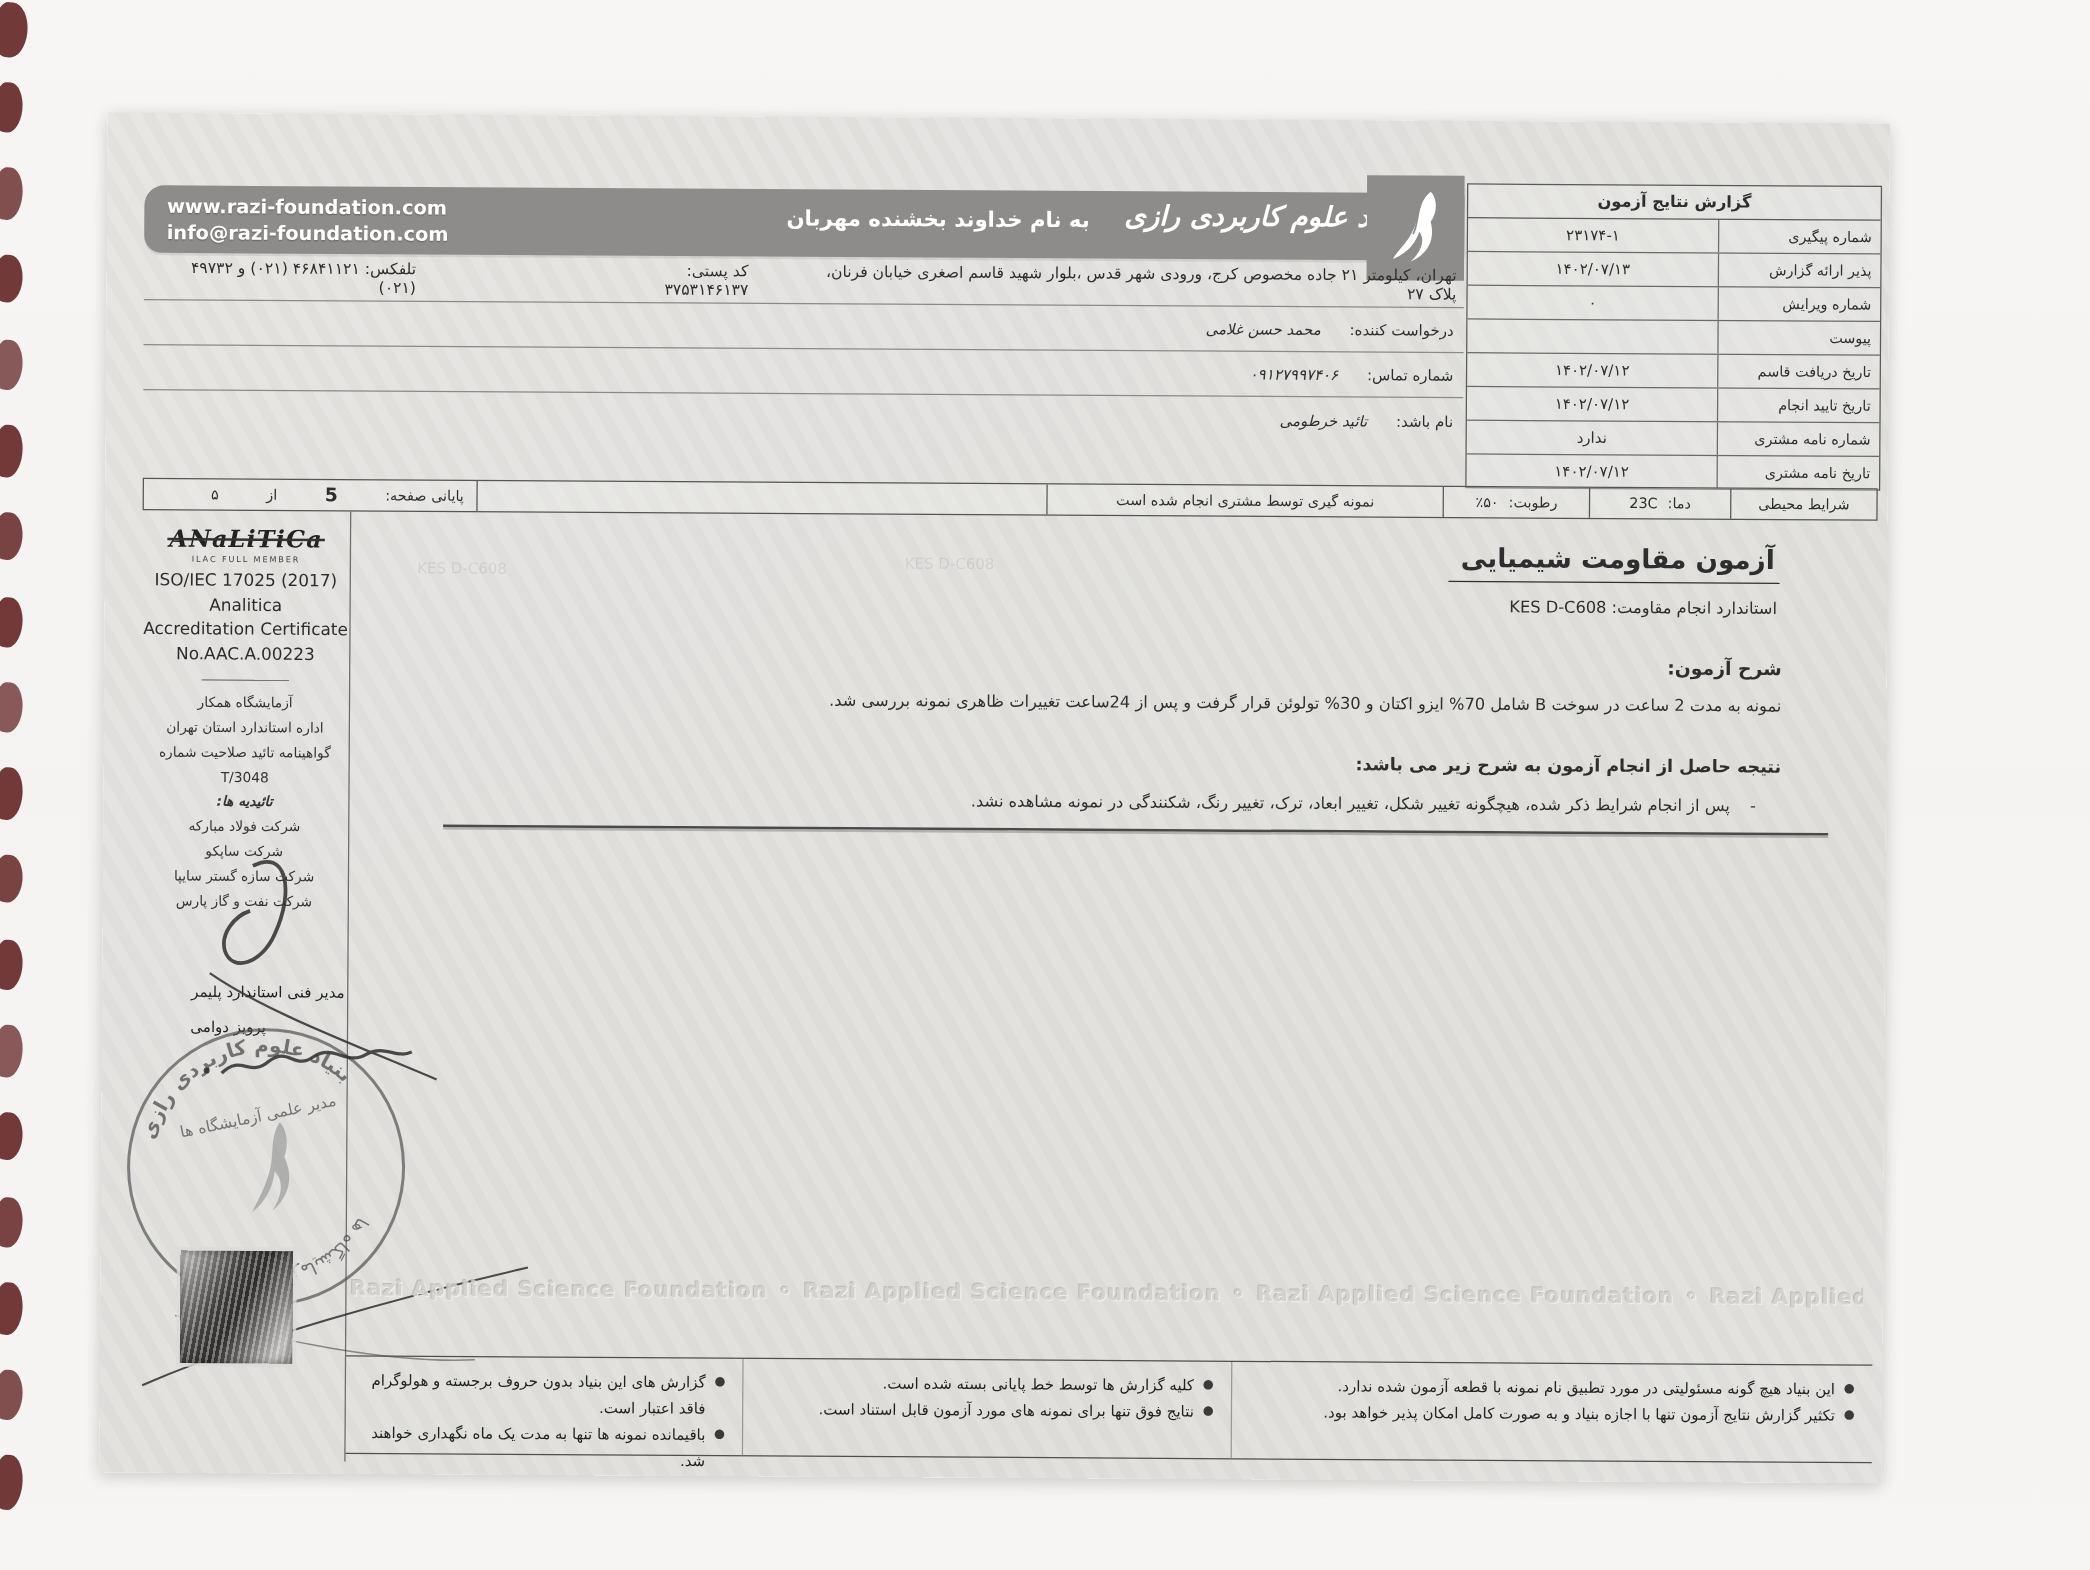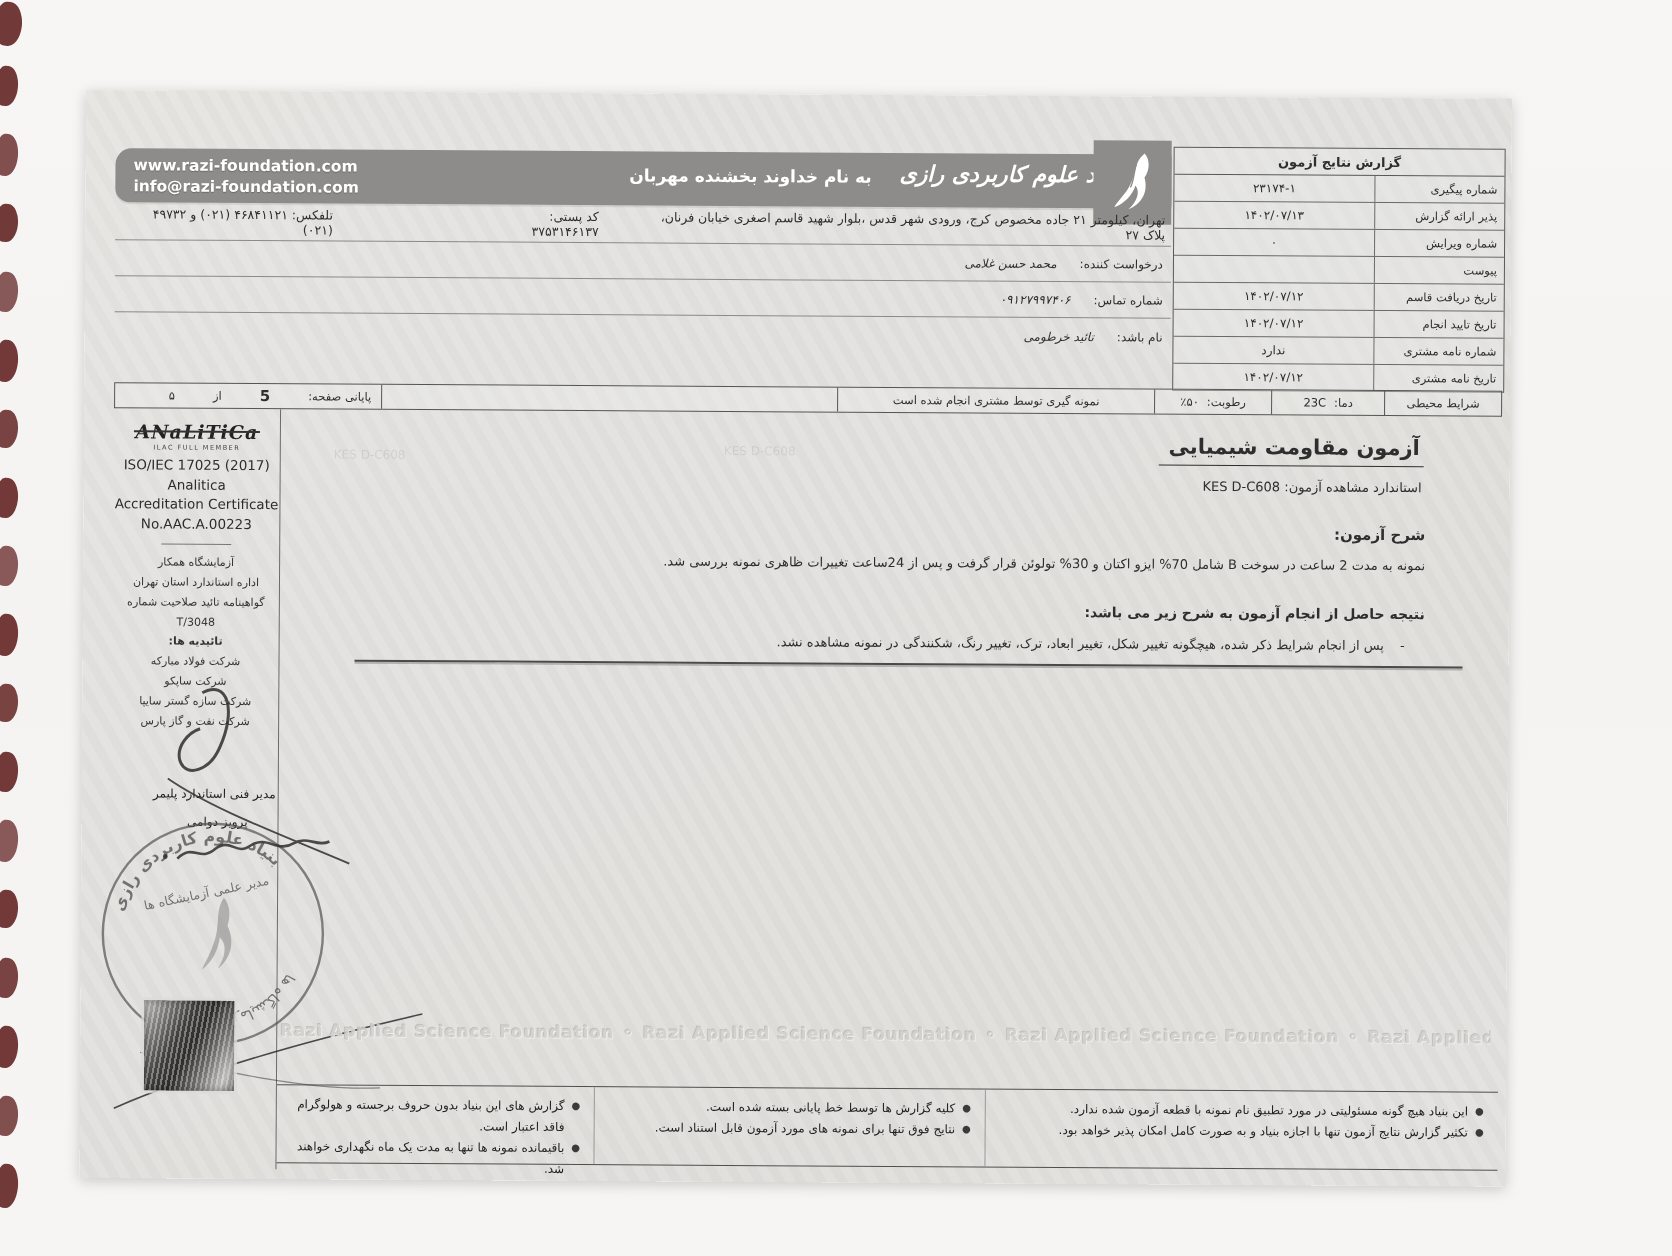--- a/index.html
+++ b/index.html
@@ -57,21 +57,21 @@
 
   
   .sidebar{left:30px;top:318px;width:167px;height:760px;border-left:none;border-right:1px solid #6b6b6b;box-sizing:border-box;}
   .sb-center{width:100%;text-align:center;}
   .analitica-script{font-family:"DejaVu Serif",serif;font-style:italic;font-weight:bold;font-size:19px;color:#222;position:relative;display:inline-block;letter-spacing:1px;}
   .analitica-script::after{content:"";position:absolute;left:-2px;right:-2px;top:46%;height:1.5px;background:#333;}
   .ilac{font-size:6.5px;letter-spacing:1.5px;color:#444;margin-top:1px;}
   .sb-en{font-size:13.5px;color:#2c2c2c;line-height:1.45;margin-top:4px;}
   .sb-div{width:70px;height:1px;background:#777;margin:10px auto 8px auto;}
   .sb-fa{direction:rtl;font-size:11px;color:#333;line-height:1.8;}
-  .sb-fa .bold{font-weight:bold;}
+  .sb-fa .bold{font-weight:bold;font-style:italic;}
   .sb-mgr{direction:rtl;font-size:12px;color:#222;}
 
   
   .title{right:86px;top:338px;font-size:21px;font-weight:bold;direction:rtl;border-bottom:1.6px solid #2f2f2f;padding:0 4px 6px 10px;}
   .standard{right:88px;top:382px;direction:rtl;font-size:13px;}
   .ghost{opacity:.09;font-size:12px;color:#223;}
   .sec-title{right:84px;top:428px;direction:rtl;font-weight:bold;font-size:15px;}
   .desc{right:84px;top:460px;width:1100px;direction:rtl;font-size:13px;text-align:right;}
   .res-title{right:84px;top:508px;direction:rtl;font-weight:bold;font-size:14px;}
   .res-line{right:104px;top:540px;direction:rtl;font-size:13px;display:flex;gap:16px;}
@@ -241,21 +241,21 @@
         <div class="bold">تائیدیه ها:</div>
         <div>شرکت فولاد مبارکه</div>
         <div>شرکت ساپکو</div>
         <div>شرکت سازه گستر سایپا</div>
         <div>شرکت نفت و گاز پارس</div>
       </div>
     </div>
   </div>
 
   <div class="abs sb-mgr" style="left:36px;top:696px;width:158px;text-align:right;">مدیر فنی استاندارد پلیمر</div>
-  <div class="abs sb-mgr" style="left:36px;top:724px;width:130px;text-align:right;">پرویز دوامی</div>
+  <div class="abs sb-mgr" style="left:36px;top:724px;width:130px;text-align:center;">پرویز دوامی</div>
 
   <svg class="abs sig-svg" viewBox="0 0 360 520">
     <g opacity="0.68" transform="rotate(-12 132 283)">
       <circle cx="132" cy="283" r="110" fill="none" stroke="#4e4e4e" stroke-width="2.4"></circle>
       <path id="arcTop" d="M 40 283 A 92 92 0 1 1 224 283" fill="none"></path>
       <path id="arcBot" d="M 216 283 A 84 84 0 0 1 48 283" fill="none"></path>
       <text font-size="16" fill="#3d3d3d" font-weight="bold" style="font-family:'DejaVu Sans',sans-serif;">
         <textPath href="#arcTop" startOffset="14%">بنیاد علوم کاربردی رازی</textPath>
       </text>
       <text font-size="14" fill="#3d3d3d" style="font-family:'DejaVu Sans',sans-serif;">
@@ -271,21 +271,21 @@
       <circle cx="84" cy="206" r="2.4" fill="#2e2e2e" stroke="none"></circle>
       <path d="M 34 458 C 120 420 240 386 342 362" stroke-width="1.6"></path>
       <path d="M 60 402 C 140 420 230 440 300 436" stroke-width="1.2" opacity=".6"></path>
     </g>
   </svg>
 
   <div class="abs holo"></div>
 
   <div class="abs title">آزمون مقاومت شیمیایی</div>
   <div class="abs standard rtl">
-    <span>استاندارد مشاهده آزمون:</span>
+    <span>استاندارد انجام مقاومت:</span>
     <span class="num">KES D-C608</span>
   </div>
   <span class="abs ghost num" style="left:250px;top:356px;">KES D-C608</span>
   <span class="abs ghost num" style="left:640px;top:350px;">KES D-C608</span>
 
   <div class="abs sec-title">شرح آزمون:</div>
   <div class="abs desc">نمونه به مدت 2 ساعت در سوخت B شامل 70% ایزو اکتان و 30% تولوئن قرار گرفت و پس از 24ساعت تغییرات ظاهری نمونه بررسی شد.</div>
   <div class="abs res-title">نتیجه حاصل از انجام آزمون به شرح زیر می باشد:</div>
   <div class="abs res-line">
     <span>-</span>

